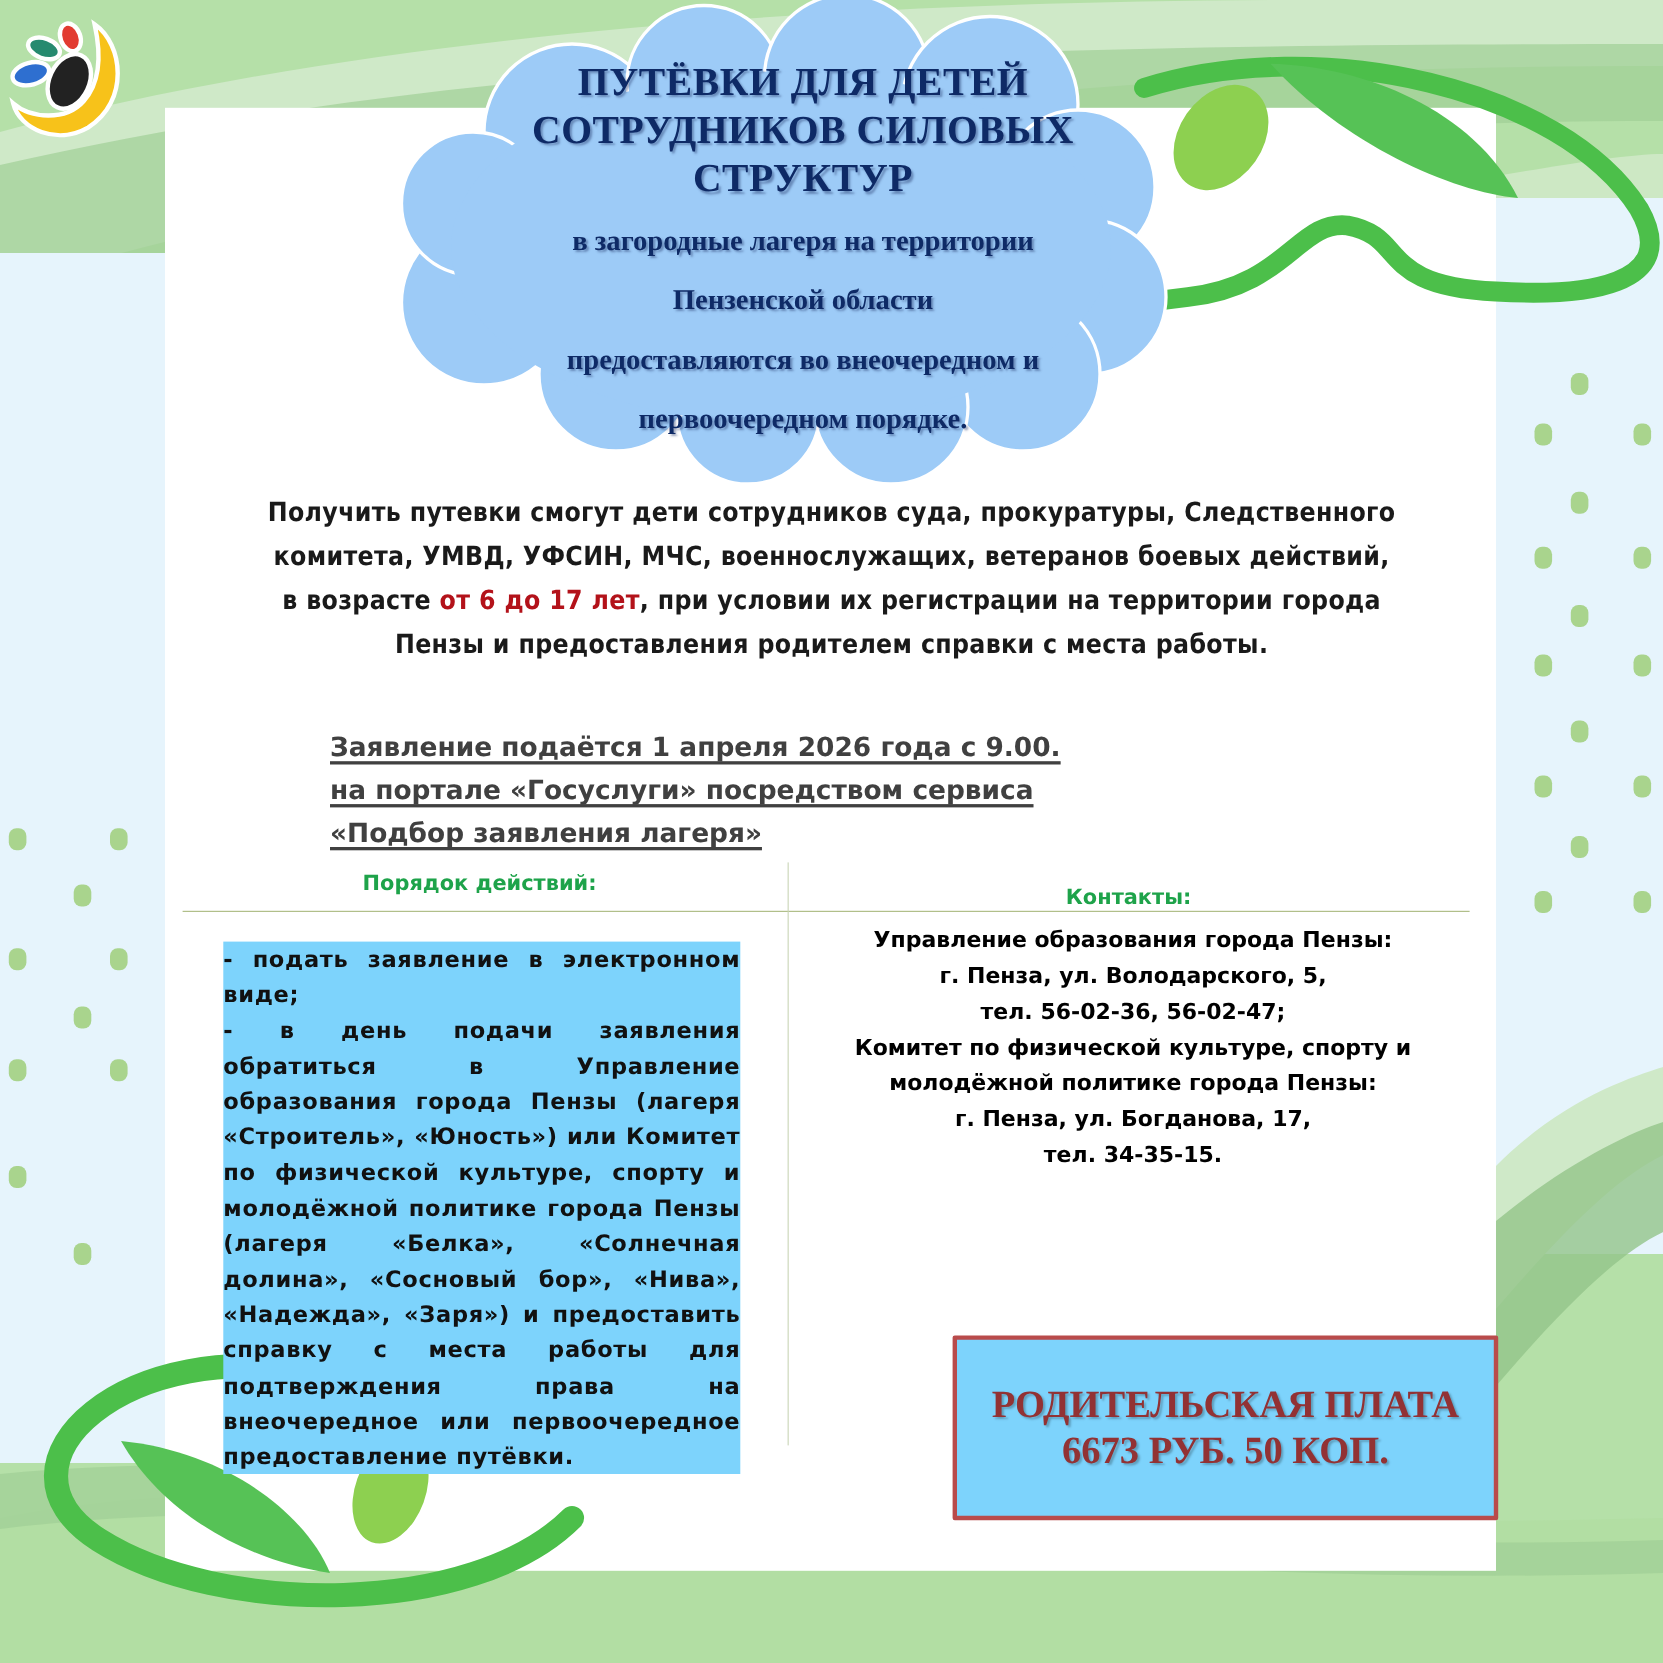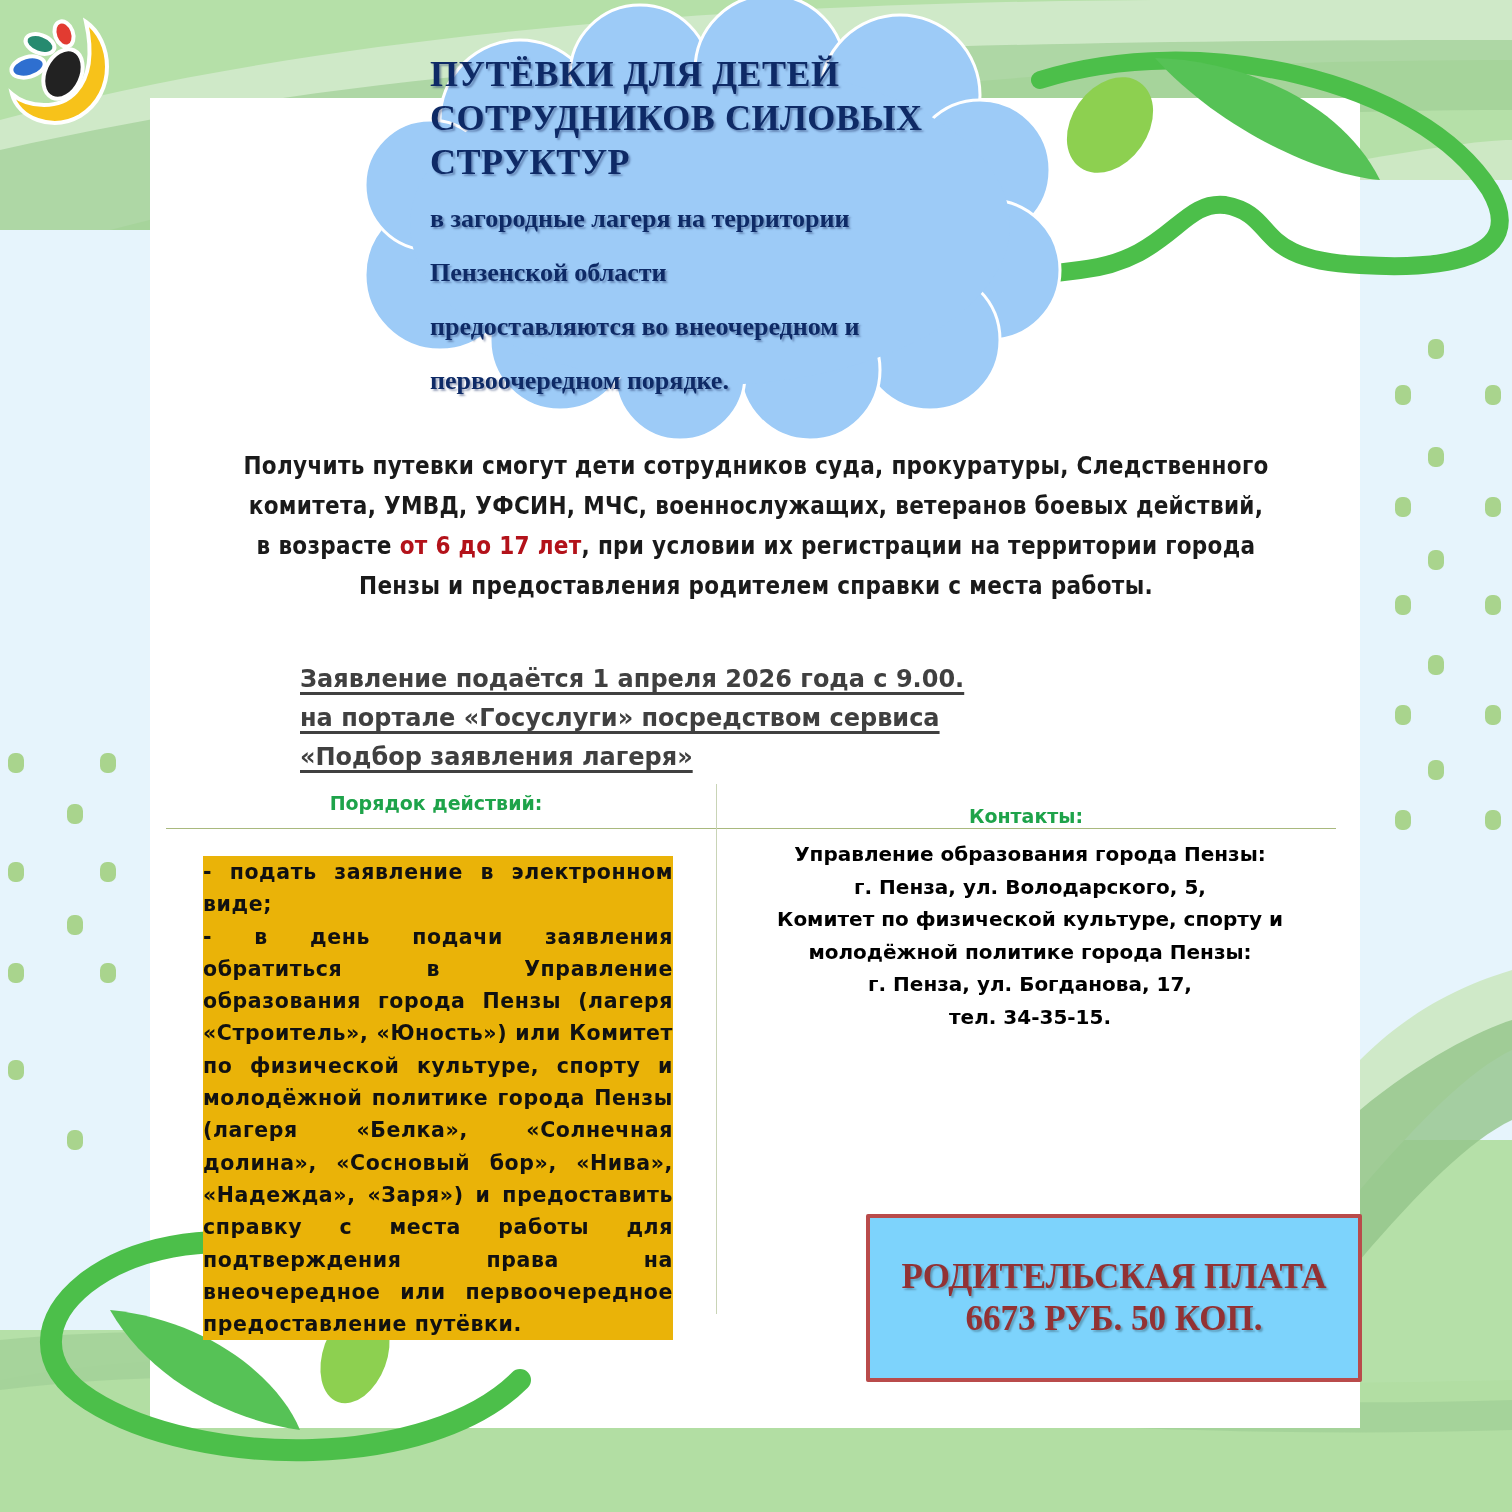--- a/index.html
+++ b/index.html
@@ -1,32 +1,32 @@
 <!DOCTYPE html>
 <html><head>
 <meta charset="utf-8">
 <style>
   html, body { margin:0; padding:0; }
   body { width:1512px; height:1512px; position:relative; overflow:hidden; background:#b4dfa6; font-family:"DejaVu Sans", sans-serif; }
   .bg-svg { position:absolute; left:0; top:0; width:1512px; height:1512px; }
   .card { position:absolute; left:150px; top:98px; width:1210px; height:1330px; background:#ffffff; }
   .logo { position:absolute; left:0; top:0; width:130px; height:130px; }
   .cloud { position:absolute; left:0; top:0; width:1512px; height:1512px; pointer-events:none; }
-  .cloud-text { position:absolute; left:430px; top:52px; width:600px; text-align:left; color:#0e2a66; font-family:"Liberation Serif", serif; font-weight:bold; text-shadow:2px 2px 2px rgba(40,60,110,0.45); }
+  .cloud-text { position:absolute; left:430px; top:52px; width:600px; text-align:center; color:#0e2a66; font-family:"Liberation Serif", serif; font-weight:bold; text-shadow:2px 2px 2px rgba(40,60,110,0.45); }
   .cloud-title { font-size:36px; line-height:44px; letter-spacing:0.5px; }
   .cloud-sub { font-size:26px; line-height:34px; margin-top:20px; }
   .intro { position:absolute; left:240px; top:446px; width:1032px; text-align:center; font-family:"DejaVu Sans Condensed","DejaVu Sans", sans-serif; font-weight:bold; font-size:24px; line-height:40px; color:#1a1a1a; letter-spacing:0.3px; }
   .intro .red { color:#b3121a; }
   .apply { position:absolute; left:300px; top:660px; width:912px; text-align:left; color:#404040; font-weight:bold; font-size:24px; line-height:39px; text-decoration:underline; text-decoration-thickness:3px; text-underline-offset:5px; }
   .col-head { position:absolute; top:792px; color:#1ea34a; font-size:19px; font-weight:bold; text-align:center; }
   .h-left { left:166px; width:540px; }
   .h-right { left:716px; width:620px;margin-top:13px; }
   .hline { position:absolute; left:166px; top:828px; width:1170px; height:1px; background:#a9b97e; }
   .vline { position:absolute; left:716px; top:784px; width:1px; height:530px; background:#c9d4b6; }
-  .steps { position:absolute; left:203px; top:856px; width:470px; font-size:20.5px; line-height:32.3px; color:#111; font-weight:bold; text-align:justify; letter-spacing:0.6px; background:#eab308; }
+  .steps { position:absolute; left:203px; top:856px; width:470px; font-size:20.5px; line-height:32.3px; color:#111; font-weight:bold; text-align:justify; letter-spacing:0.6px; background:#7dd3fc; }
   .contacts { position:absolute; left:740px; top:838px; width:580px; text-align:center; font-size:20px; line-height:32.5px; color:#000000; font-weight:bold; }
   .fee { position:absolute; left:866px; top:1214px; width:488px; height:160px; border:4px solid #b94b4b; background:#7dd3fc; border-radius:2px; display:flex; flex-direction:column; justify-content:center; align-items:center; }
   .fee span { font-family:"Liberation Serif", serif; font-weight:bold; font-size:35px; line-height:42px; color:#923234; text-shadow:2px 2px 2px rgba(0,0,0,0.25); }
   .dot { position:absolute; width:16px; height:20px; border-radius:7px; background:#a9d48d; }
 </style>
 </head>
 <body>
 
 <svg class="bg-svg" viewBox="0 0 1512 1512">
   <rect x="0" y="0" width="1512" height="1512" fill="#b5e0a8"></rect>
@@ -132,20 +132,21 @@
 <div class="vline"></div>
 
 <div class="steps">
   <div>- подать заявление в электронном виде;</div>
   <div>- в день подачи заявления обратиться в Управление образования города Пензы (лагеря «Строитель», «Юность») или Комитет по физической культуре, спорту и молодёжной политике города Пензы (лагеря «Белка», «Солнечная долина», «Сосновый бор», «Нива», «Надежда», «Заря») и предоставить справку с места работы для подтверждения права на внеочередное или первоочередное предоставление путёвки.</div>
 </div>
 
 <div class="contacts">
   <div>Управление образования города Пензы:</div>
   <div>г. Пенза, ул. Володарского, 5,</div>
+  <div>тел. 56-02-36, 56-02-47;</div>
   <div>Комитет по физической культуре, спорту и</div>
   <div>молодёжной политике города Пензы:</div>
   <div>г. Пенза, ул. Богданова, 17,</div>
   <div>тел. 34-35-15.</div>
 </div>
 
 <div class="fee">
   <span>РОДИТЕЛЬСКАЯ ПЛАТА</span>
   <span>6673 РУБ. 50 КОП.</span>
 </div>

